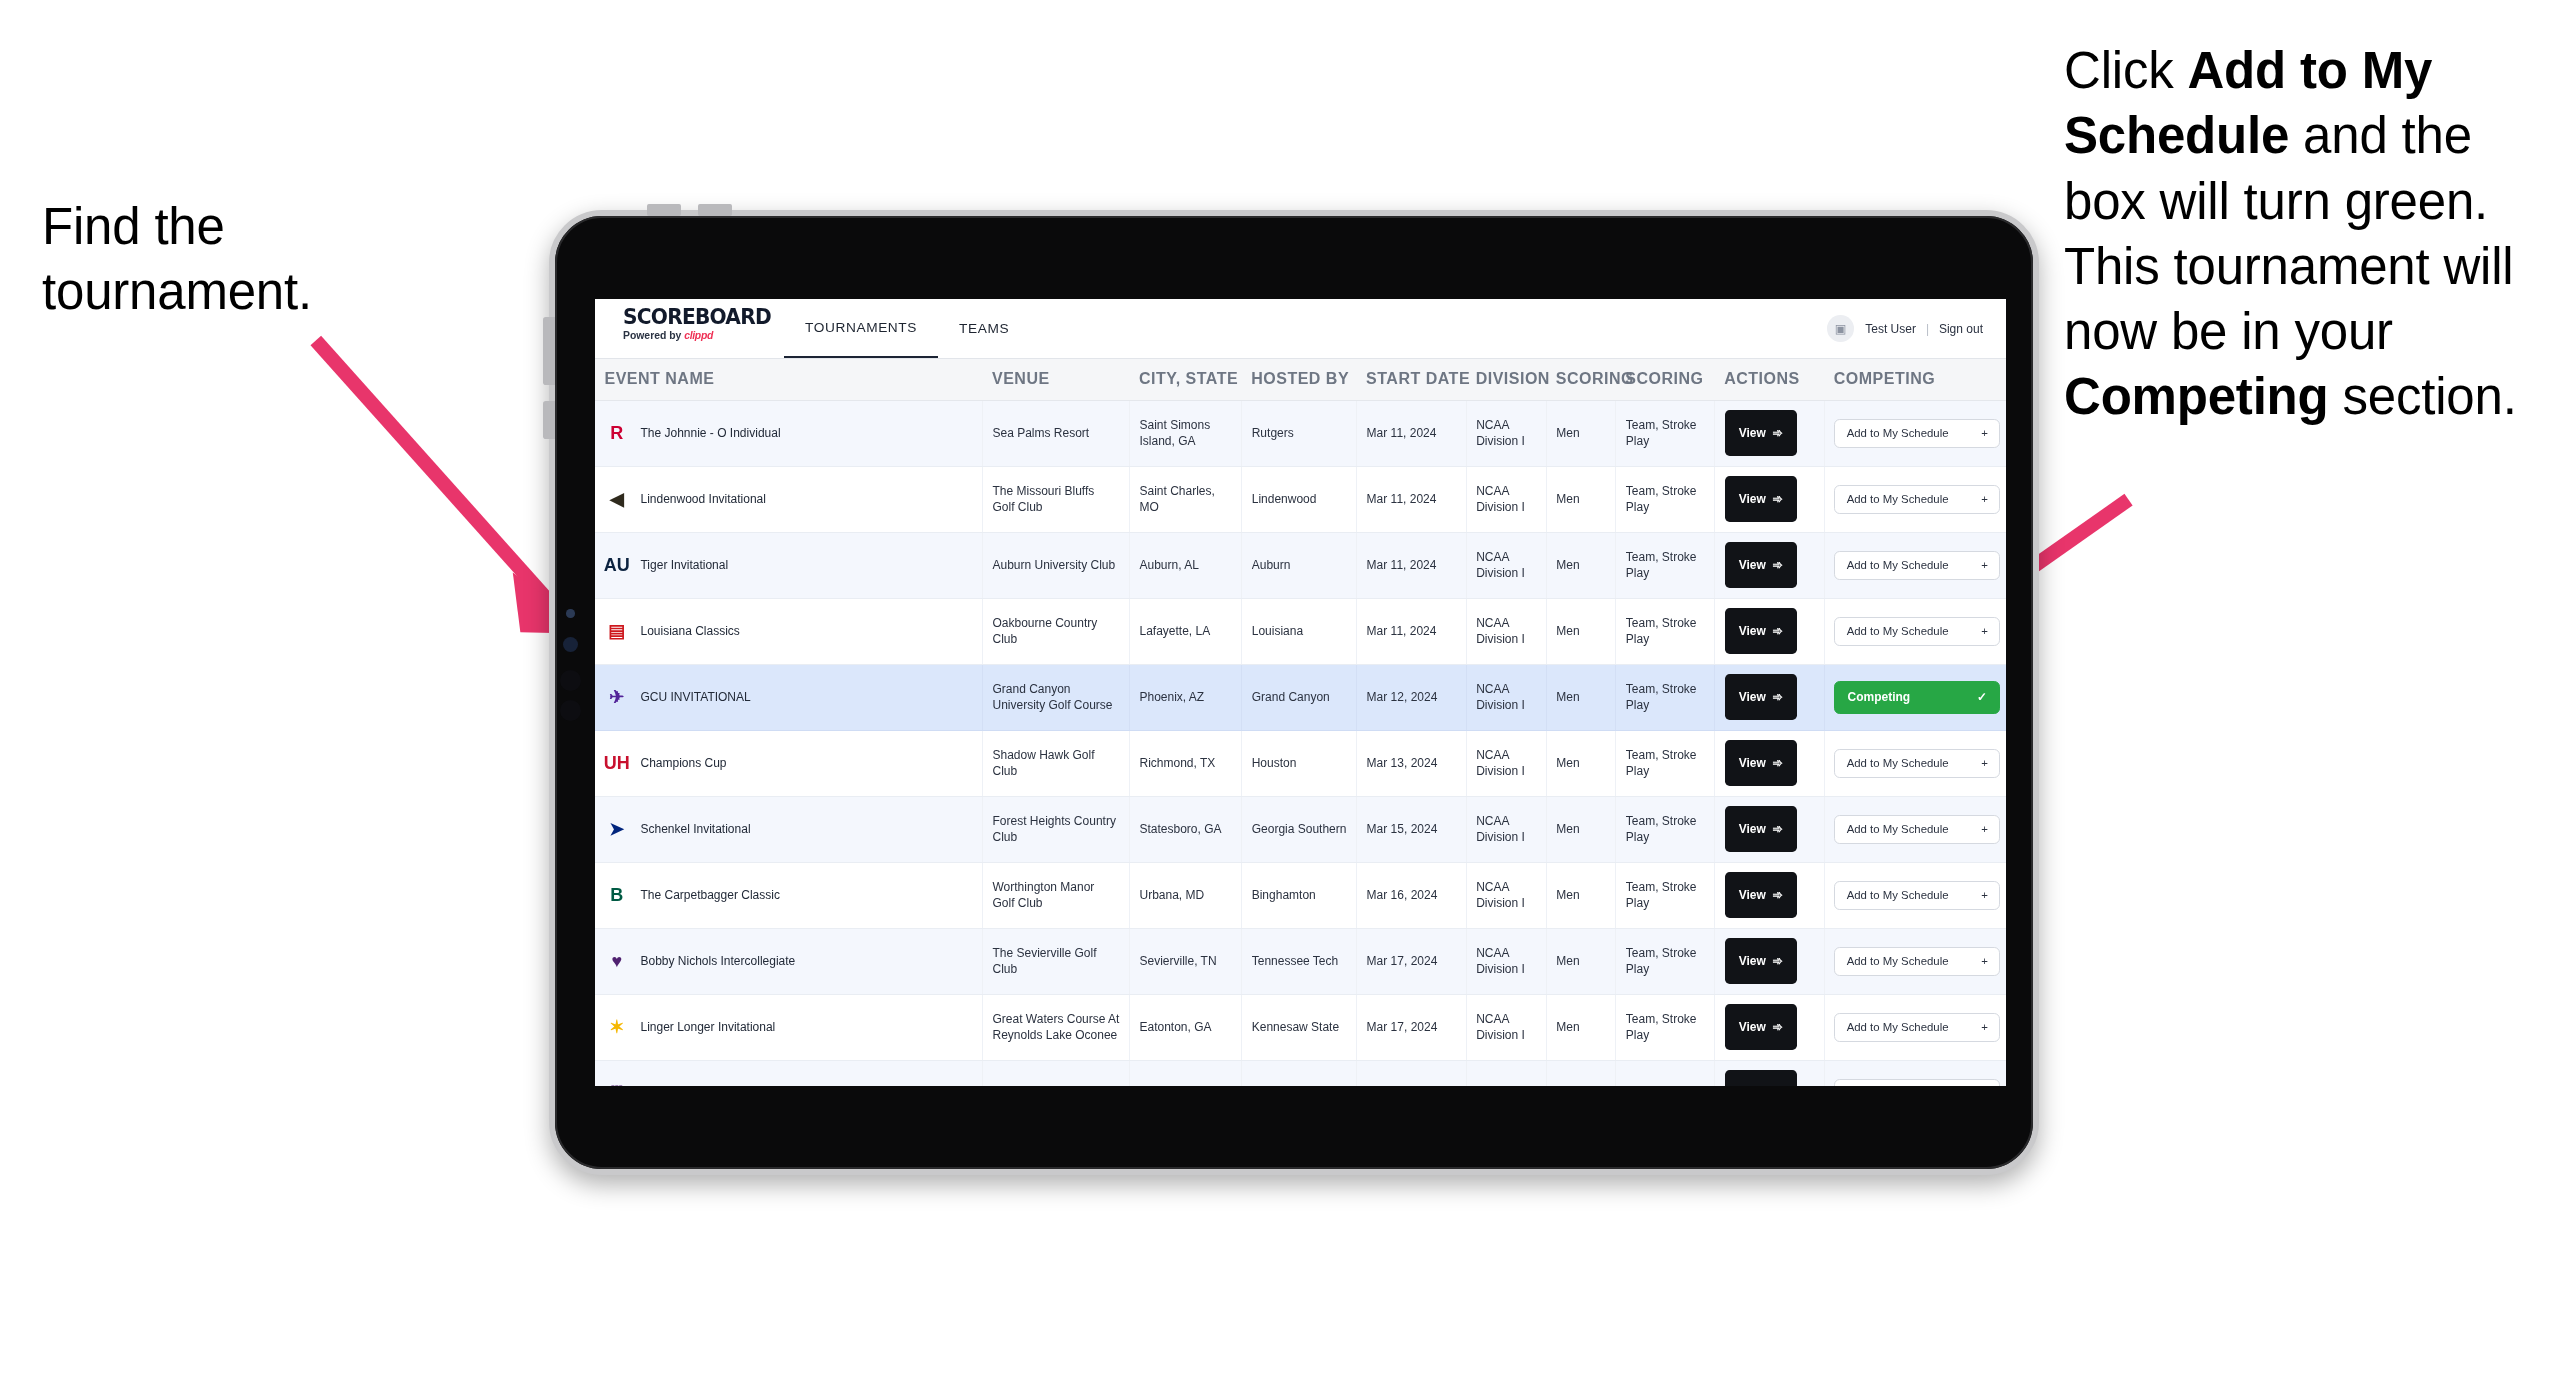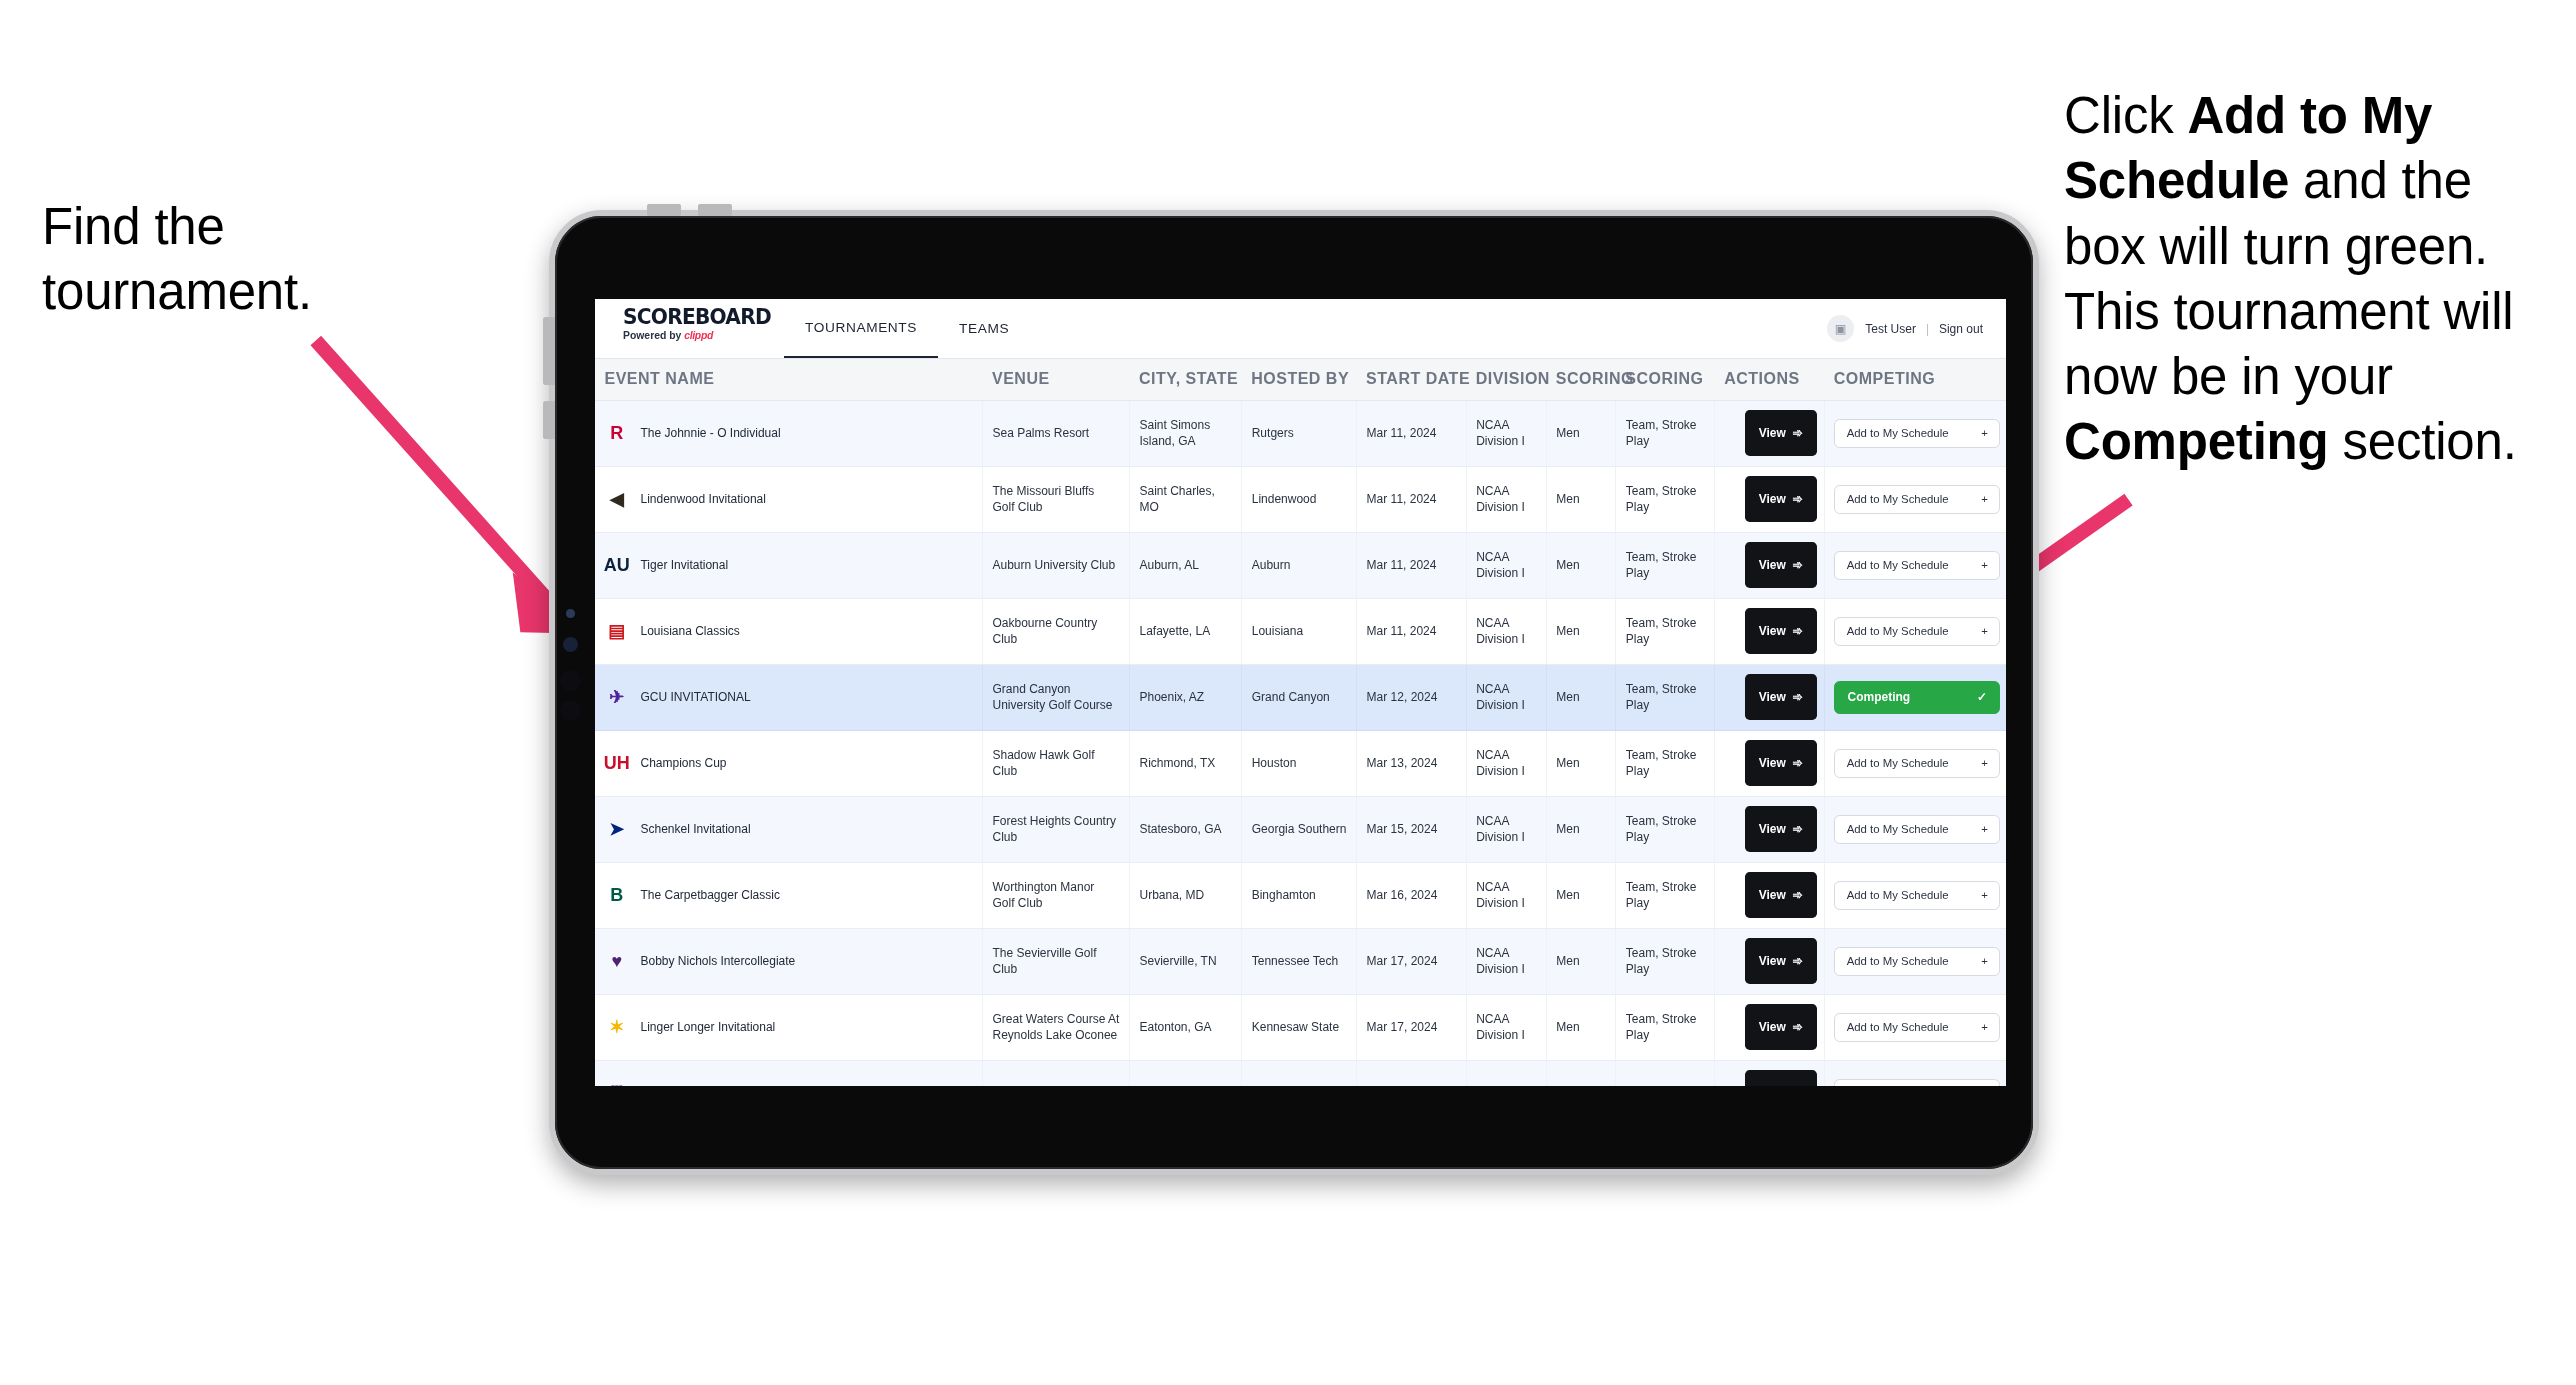--- a/index.html
+++ b/index.html
@@ -5,21 +5,21 @@
   html,body{margin:0;padding:0;}
   body{
     width:2576px;height:1386px;background:#ffffff;overflow:hidden;position:relative;
     font-family:"Liberation Sans", sans-serif;
     -webkit-font-smoothing:antialiased;
   }
 
   
   .annot{position:absolute;color:#000;font-size:51px;line-height:1.28;letter-spacing:-0.2px;}
   #annot-left{left:42px;top:194px;width:397px;}
-  #annot-right{left:2064px;top:38px;width:501px;margin-top:45px;}
+  #annot-right{left:2064px;top:38px;width:501px;}
   .annot b{font-weight:700;}
 
   
   .arrow-svg{position:absolute;overflow:visible;pointer-events:none;}
   #arrow-left-wrap{left:312px;top:331px;width:322px;height:322px;}
   #arrow-right-wrap{left:1854px;top:492px;width:284px;height:180px;}
 
   
   #tablet{
     position:absolute;left:549px;top:210px;width:1490px;height:965px;
@@ -86,21 +86,21 @@
   .evt-cell{display:flex;align-items:center;gap:11.4px;}
   .logo{width:24.6px;height:24.6px;flex:none;display:flex;align-items:center;
     justify-content:center;font-size:18px;font-weight:800;line-height:1;}
   .evt-name{font-size:12px;color:#222a38;}
 
   
   .view-btn{
     display:inline-flex;align-items:center;justify-content:center;gap:6.6px;
     background:#111317;color:#fff;border:none;border-radius:4.7px;
     padding:16px 14px;font-size:12px;font-weight:600;cursor:pointer;
-    font-family:"Liberation Sans",sans-serif;min-width:59px;margin-left:20px;
+    font-family:"Liberation Sans",sans-serif;min-width:59px;
   }
   .view-btn .ic{font-size:12.3px;line-height:1;}
   .add-btn{
     display:flex;align-items:center;justify-content:space-between;
     background:#fff;color:#2b3240;border:0.9px solid #d5d9e0;border-radius:5.7px;
     padding:7.6px 11.4px;font-size:11.4px;cursor:pointer;width:166px;box-sizing:border-box;
     font-family:"Liberation Sans",sans-serif;
   }
   .competing-btn{
     display:flex;align-items:center;justify-content:space-between;

